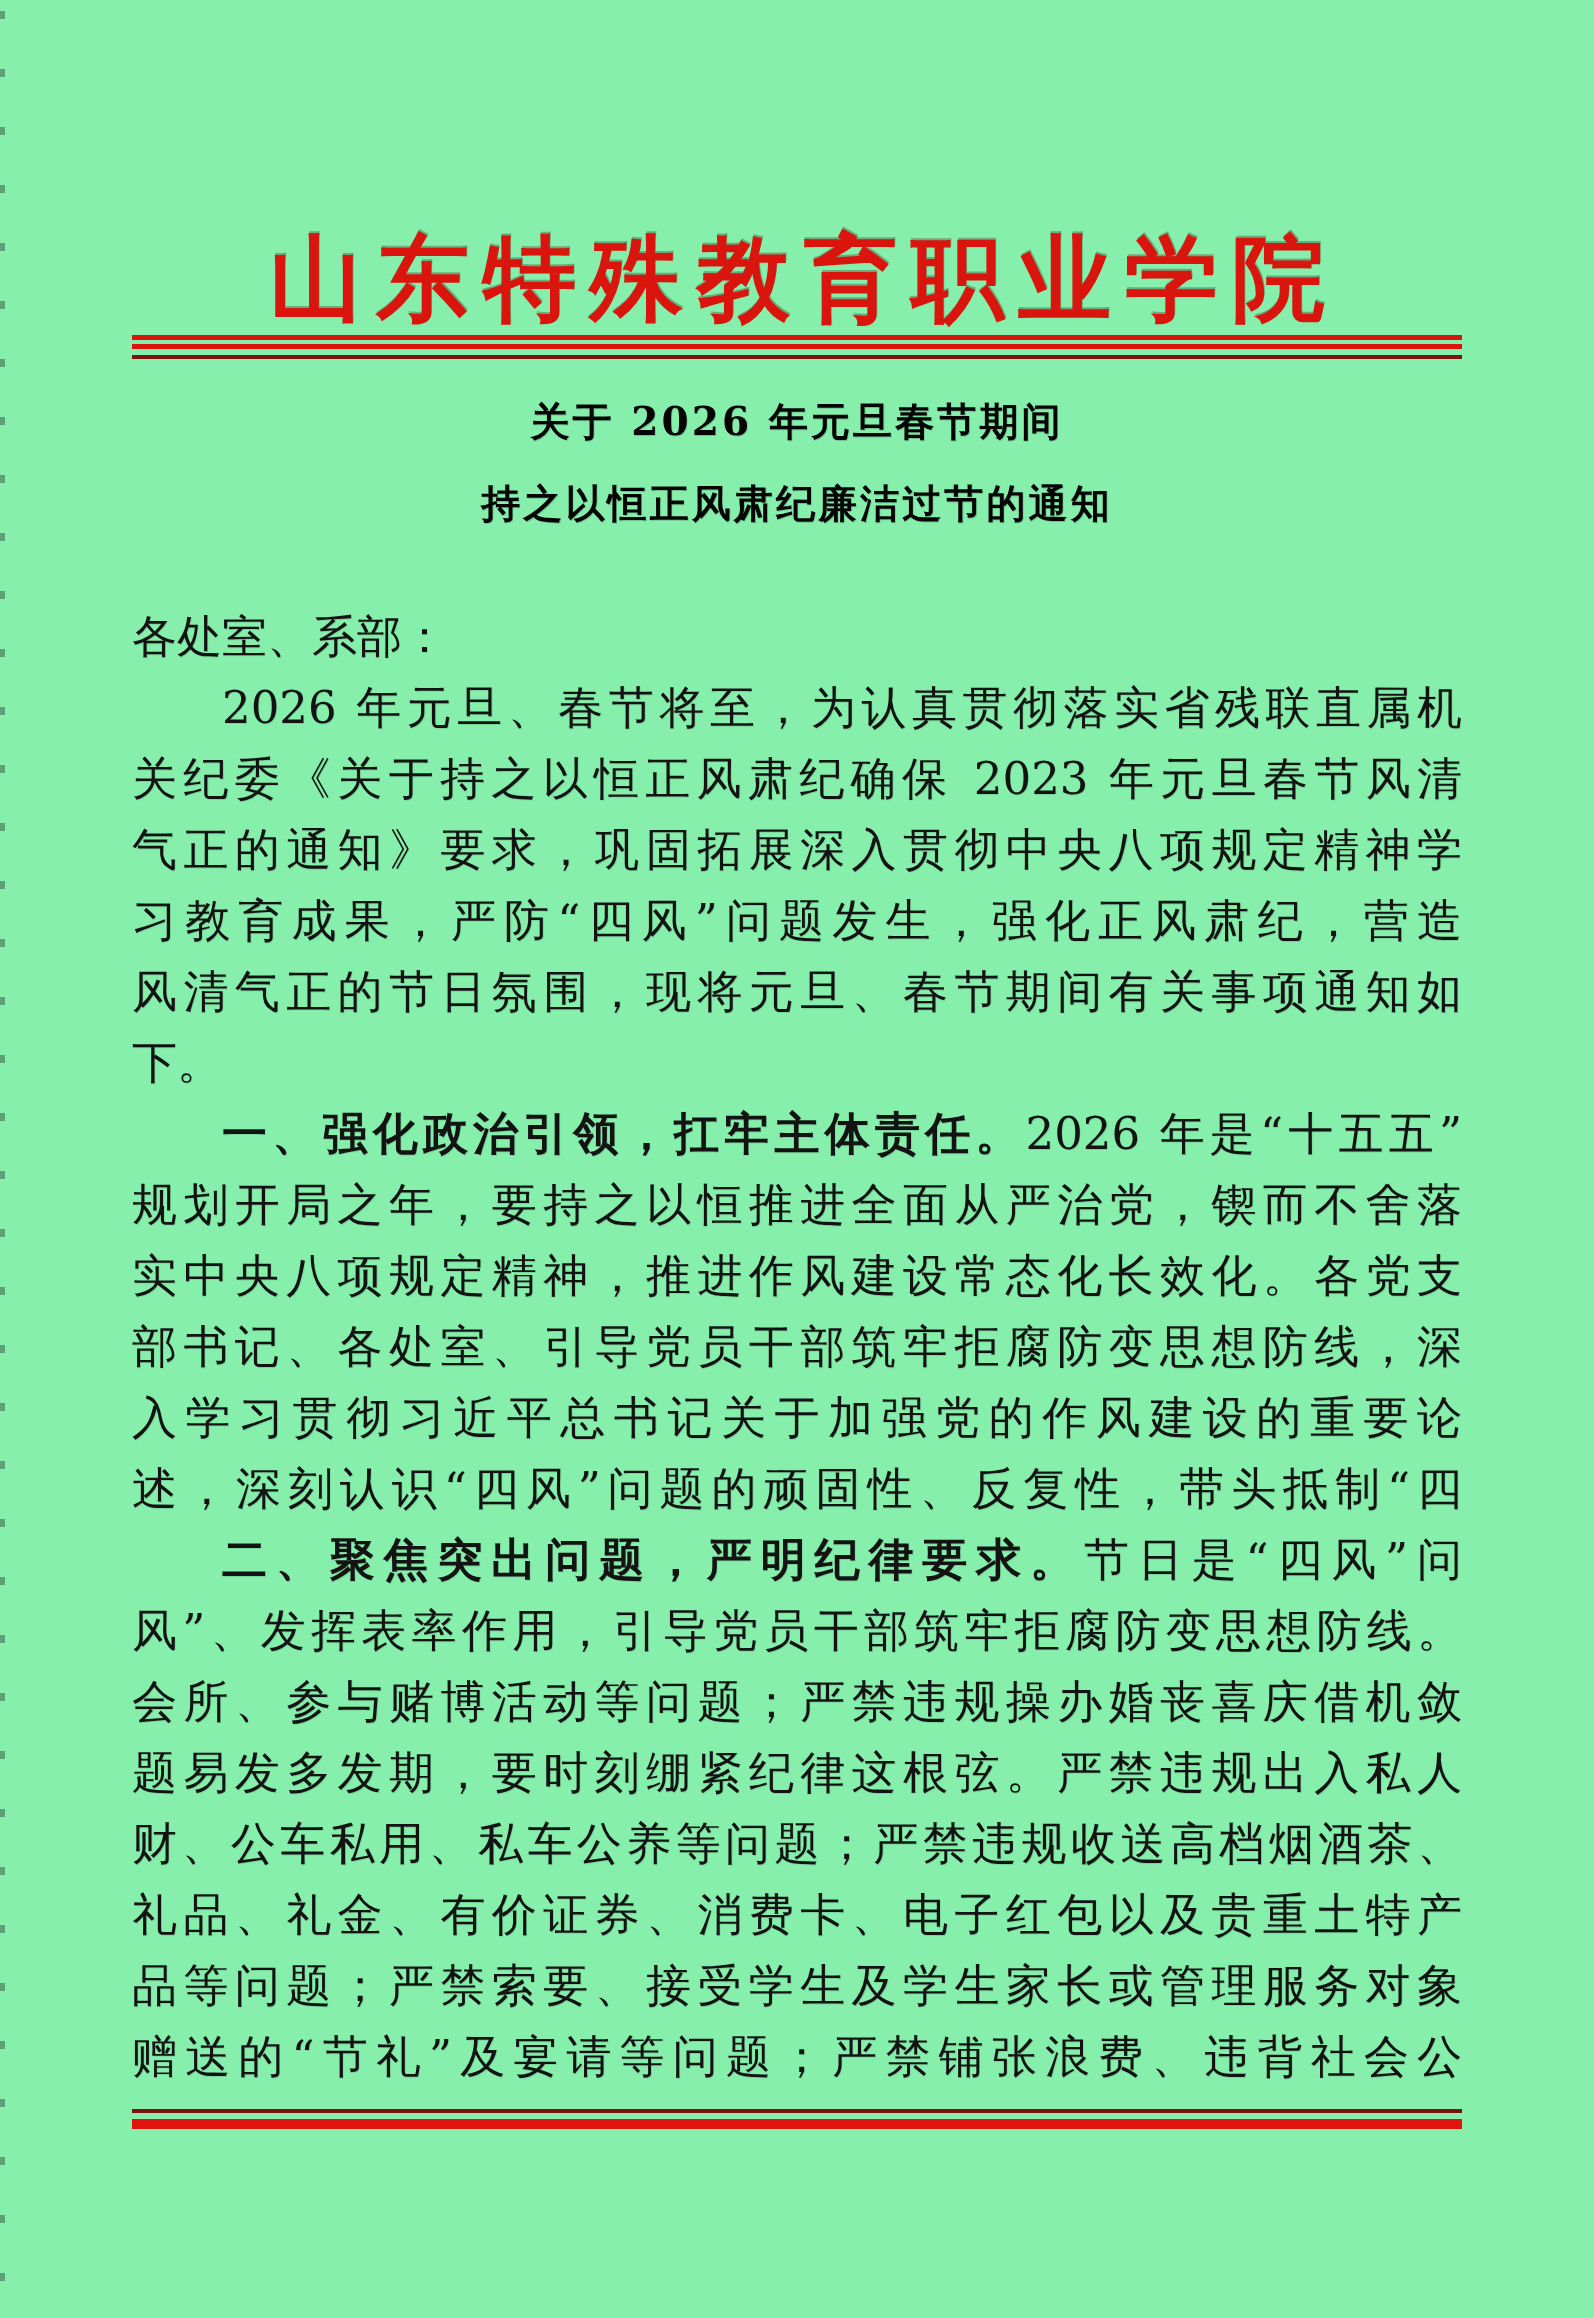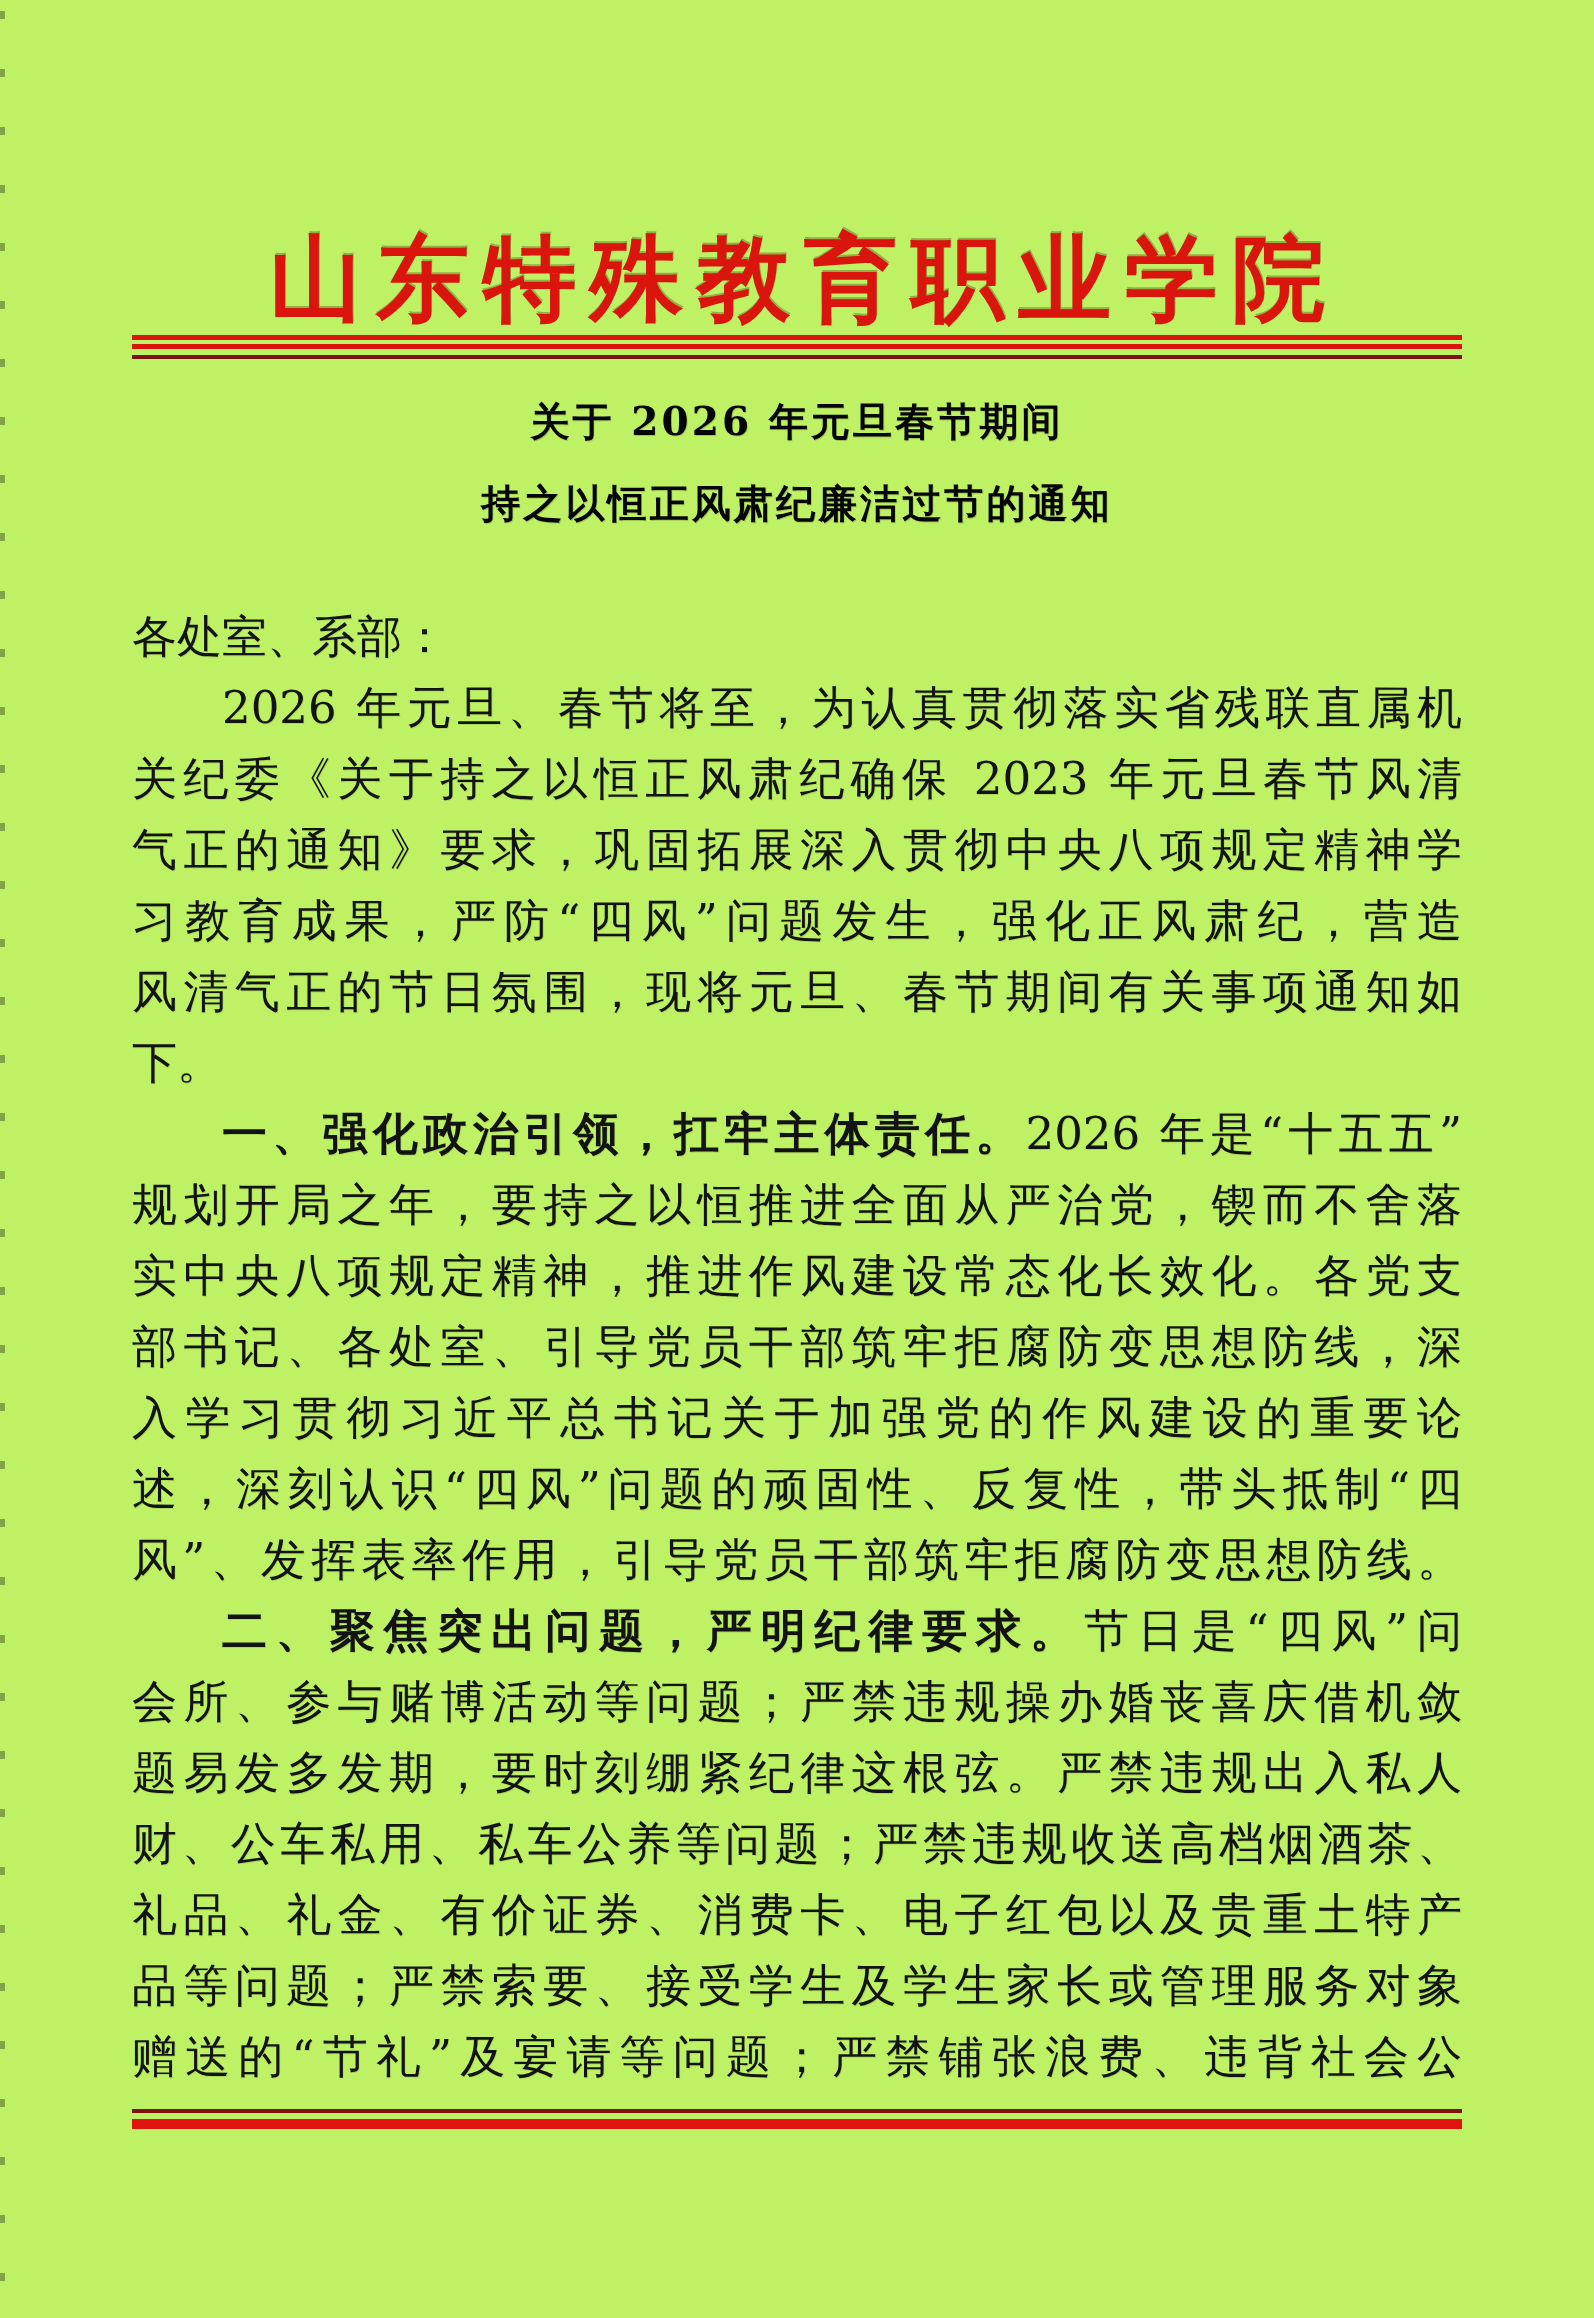--- a/index.html
+++ b/index.html
@@ -1,20 +1,20 @@
 <!DOCTYPE html>
 <html style="font-size:12.5px"><head>
 <meta charset="utf-8">
 <style>
   html, body { margin: 0; padding: 0; background: #ffffff; }
   .page {
     position: relative;
     width: 1594px;
     height: 2319px;
-    background: #bef264;
+    background: #86efac;
     overflow: hidden;
     font-family: "DejaVu Serif", serif;
   }
   
   .edge-marks {
     position: absolute;
     left: 0; top: 11px; bottom: 0;
     width: 5.4px;
     background: repeating-linear-gradient(
       to bottom,
@@ -91,22 +91,22 @@
       <div class="bodyline"><span>气正的通知》要求，巩固拓展深入贯彻中央八项规定精神学</span></div>
       <div class="bodyline"><span>习教育成果，严防“四风”问题发生，强化正风肃纪，营造</span></div>
       <div class="bodyline"><span>风清气正的节日氛围，现将元旦、春节期间有关事项通知如</span></div>
       <div class="bodyline nofill"><span>下。</span></div>
       <div class="bodyline indent"><span class="bold">一、强化政治引领，扛牢主体责任。</span><span>2026 年是“十五五”</span></div>
       <div class="bodyline"><span>规划开局之年，要持之以恒推进全面从严治党，锲而不舍落</span></div>
       <div class="bodyline"><span>实中央八项规定精神，推进作风建设常态化长效化。各党支</span></div>
       <div class="bodyline"><span>部书记、各处室、引导党员干部筑牢拒腐防变思想防线，深</span></div>
       <div class="bodyline"><span>入学习贯彻习近平总书记关于加强党的作风建设的重要论</span></div>
       <div class="bodyline"><span>述，深刻认识“四风”问题的顽固性、反复性，带头抵制“四</span></div>
+      <div class="bodyline indent"><span class="bold">二、聚焦突出问题，严明纪律要求。</span><span>节日是“四风”问</span></div>
       <div class="bodyline"><span>风”、发挥表率作用，引导党员干部筑牢拒腐防变思想防线。</span></div>
-      <div class="bodyline indent"><span class="bold">二、聚焦突出问题，严明纪律要求。</span><span>节日是“四风”问</span></div>
       <div class="bodyline"><span>会所、参与赌博活动等问题；严禁违规操办婚丧喜庆借机敛</span></div>
       <div class="bodyline"><span>题易发多发期，要时刻绷紧纪律这根弦。严禁违规出入私人</span></div>
       <div class="bodyline"><span>财、公车私用、私车公养等问题；严禁违规收送高档烟酒茶、</span></div>
       <div class="bodyline"><span>礼品、礼金、有价证券、消费卡、电子红包以及贵重土特产</span></div>
       <div class="bodyline"><span>品等问题；严禁索要、接受学生及学生家长或管理服务对象</span></div>
       <div class="bodyline"><span>赠送的“节礼”及宴请等问题；严禁铺张浪费、违背社会公</span></div>
     </div>
 
   <div class="rule rule-bottom-a"></div>
   <div class="rule rule-bottom-b"></div>

